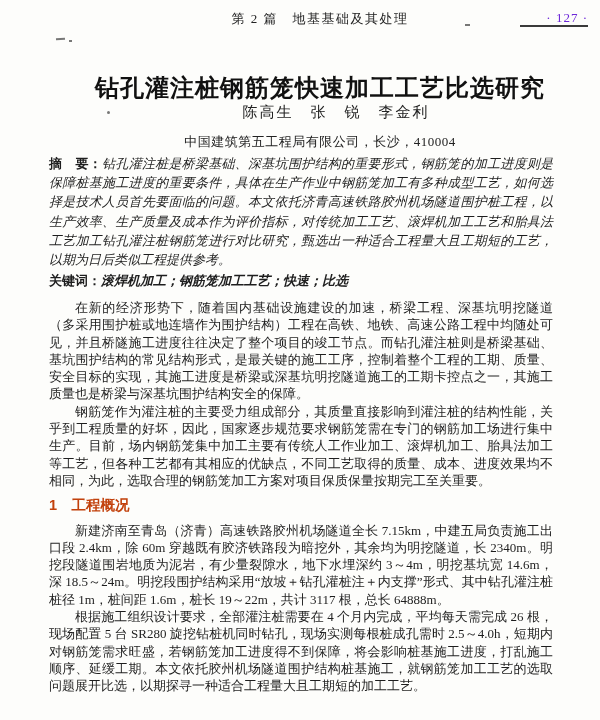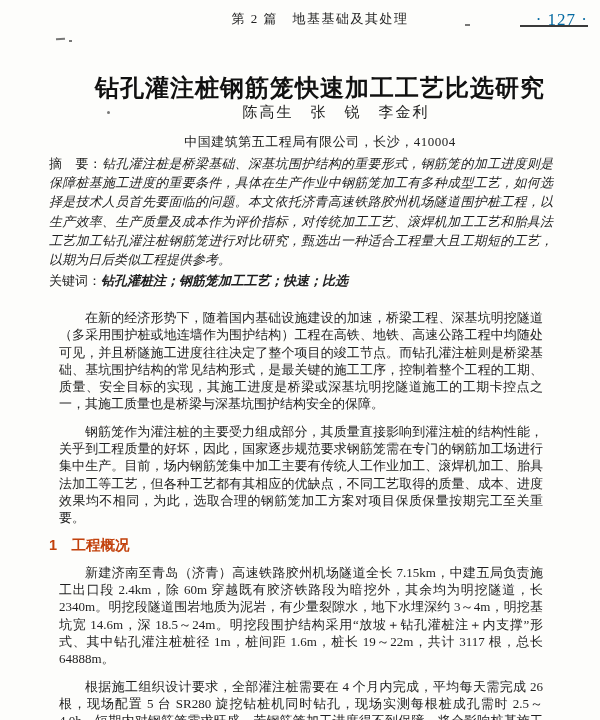--- a/index.html
+++ b/index.html
@@ -13,21 +13,21 @@
     overflow:hidden;
     padding-left:40px;
   }
   
   .running-header{
     position:absolute;top:10px;left:0;width:100%;
     text-align:center;font-size:13px;letter-spacing:1.5px;color:#222;
   }
   .page-number{
     position:absolute;top:10px;right:52px;
-    font-size:17px;letter-spacing:1px;color:#0369a1;
+    font-size:13px;letter-spacing:1px;color:#6d28d9;
   }
   .page-number-rule{
     position:absolute;top:25px;right:52px;width:68px;height:2px;
     background:#3a3a3a;
   }
   
   .artifact{position:absolute;background:#4a4a4a;opacity:.75;}
   .artifact.dash1{left:56px;top:38px;width:9px;height:2px;transform:rotate(-3deg);}
   .artifact.dot1{left:69px;top:40px;width:3px;height:2px;}
   .artifact.dash2{left:465px;top:24px;width:5px;height:2px;}
@@ -46,28 +46,28 @@
   .affiliation{
     position:absolute;top:133px;left:0;width:100%;
     text-align:center;font-size:13px;letter-spacing:.5px;color:#222;
   }
   
   .abstract-block{
     position:absolute;top:154px;left:49px;width:504px;
     font-size:13px;line-height:19.2px;text-align:justify;
   }
   .abstract-text,.keywords-text{font-style:italic;}
-  .abstract-label,.keywords-label{font-weight:normal;font-style:normal;}
+  .abstract-label,.keywords-label{font-weight:bold;font-style:normal;}
   .keywords-line{margin-top:2px;font-weight:bold;}
   
   .body-text{
     position:absolute;top:299px;left:49px;width:504px;
     font-size:13px;line-height:17.3px;text-align:justify;
   }
-  .body-text p{margin:10px;text-indent:2em;}
+  .body-text p{margin:0;text-indent:2em;}
   .section-heading{
     margin:8px 0 7px 0;
     font-family:"Liberation Sans","DejaVu Sans",sans-serif;
     font-weight:bold;font-size:14.5px;color:#c2410c;
     text-indent:0;
   }
 </style>
 </head>
 <body>
 
@@ -87,21 +87,21 @@
 
   <div class="authors">陈高生　张　锐　李金利</div>
 
   <div class="affiliation">中国建筑第五工程局有限公司，长沙，410004</div>
 
   <div class="abstract-block">
     <div class="abstract-text">
       <span class="abstract-label">摘　要：</span><span>钻孔灌注桩是桥梁基础、深基坑围护结构的重要形式，钢筋笼的加工进度则是保障桩基施工进度的重要条件，具体在生产作业中钢筋笼加工有多种成型工艺，如何选择是技术人员首先要面临的问题。本文依托济青高速铁路胶州机场隧道围护桩工程，以生产效率、生产质量及成本作为评价指标，对传统加工工艺、滚焊机加工工艺和胎具法工艺加工钻孔灌注桩钢筋笼进行对比研究，甄选出一种适合工程量大且工期短的工艺，以期为日后类似工程提供参考。</span>
     </div>
     <div class="keywords-line">
-      <span class="keywords-label">关键词：</span><span class="keywords-text">钻孔灌桩注；钢筋笼加工工艺；快速；比选</span>
+      <span class="keywords-label">关键词：</span><span class="keywords-text">滚焊机加工；钢筋笼加工工艺；快速；比选</span>
     </div>
   </div>
 
   <div class="body-text">
     <p>在新的经济形势下，随着国内基础设施建设的加速，桥梁工程、深基坑明挖隧道（多采用围护桩或地连墙作为围护结构）工程在高铁、地铁、高速公路工程中均随处可见，并且桥隧施工进度往往决定了整个项目的竣工节点。而钻孔灌注桩则是桥梁基础、基坑围护结构的常见结构形式，是最关键的施工工序，控制着整个工程的工期、质量、安全目标的实现，其施工进度是桥梁或深基坑明挖隧道施工的工期卡控点之一，其施工质量也是桥梁与深基坑围护结构安全的保障。</p>
     <p>钢筋笼作为灌注桩的主要受力组成部分，其质量直接影响到灌注桩的结构性能，关乎到工程质量的好坏，因此，国家逐步规范要求钢筋笼需在专门的钢筋加工场进行集中生产。目前，场内钢筋笼集中加工主要有传统人工作业加工、滚焊机加工、胎具法加工等工艺，但各种工艺都有其相应的优缺点，不同工艺取得的质量、成本、进度效果均不相同，为此，选取合理的钢筋笼加工方案对项目保质保量按期完工至关重要。</p>
 
     <div class="section-heading">1　工程概况</div>
 
     <p>新建济南至青岛（济青）高速铁路胶州机场隧道全长 7.15km，中建五局负责施工出口段 2.4km，除 60m 穿越既有胶济铁路段为暗挖外，其余均为明挖隧道，长 2340m。明挖段隧道围岩地质为泥岩，有少量裂隙水，地下水埋深约 3～4m，明挖基坑宽 14.6m，深 18.5～24m。明挖段围护结构采用“放坡＋钻孔灌桩注＋内支撑”形式、其中钻孔灌注桩桩径 1m，桩间距 1.6m，桩长 19～22m，共计 3117 根，总长 64888m。</p>

